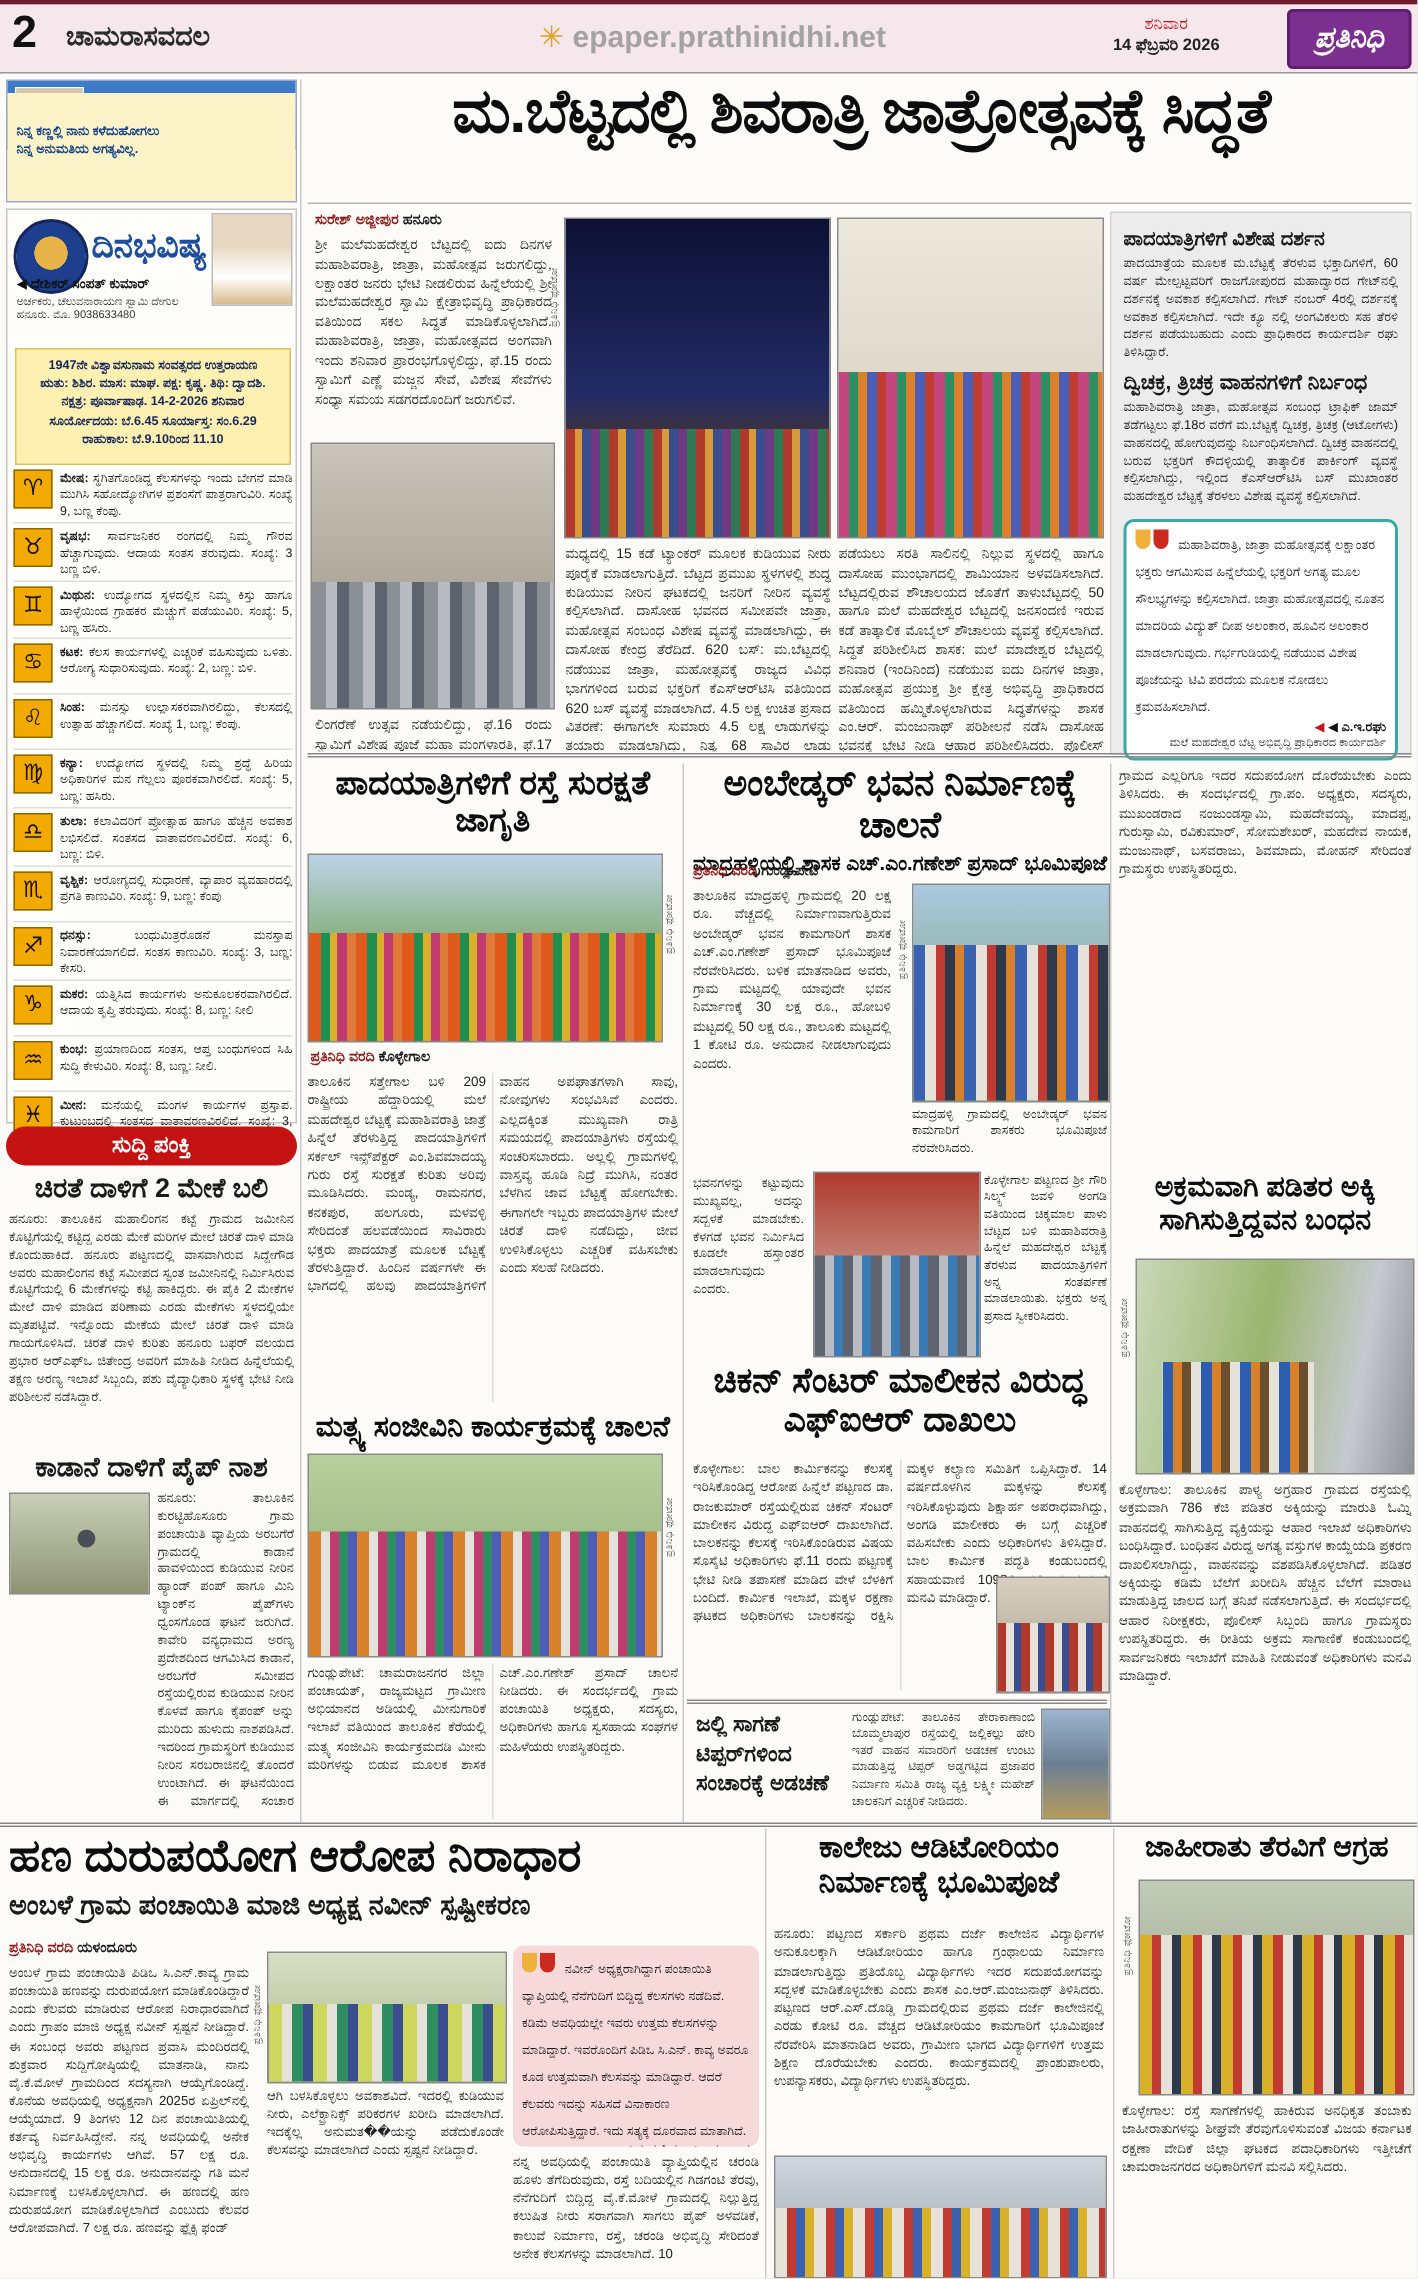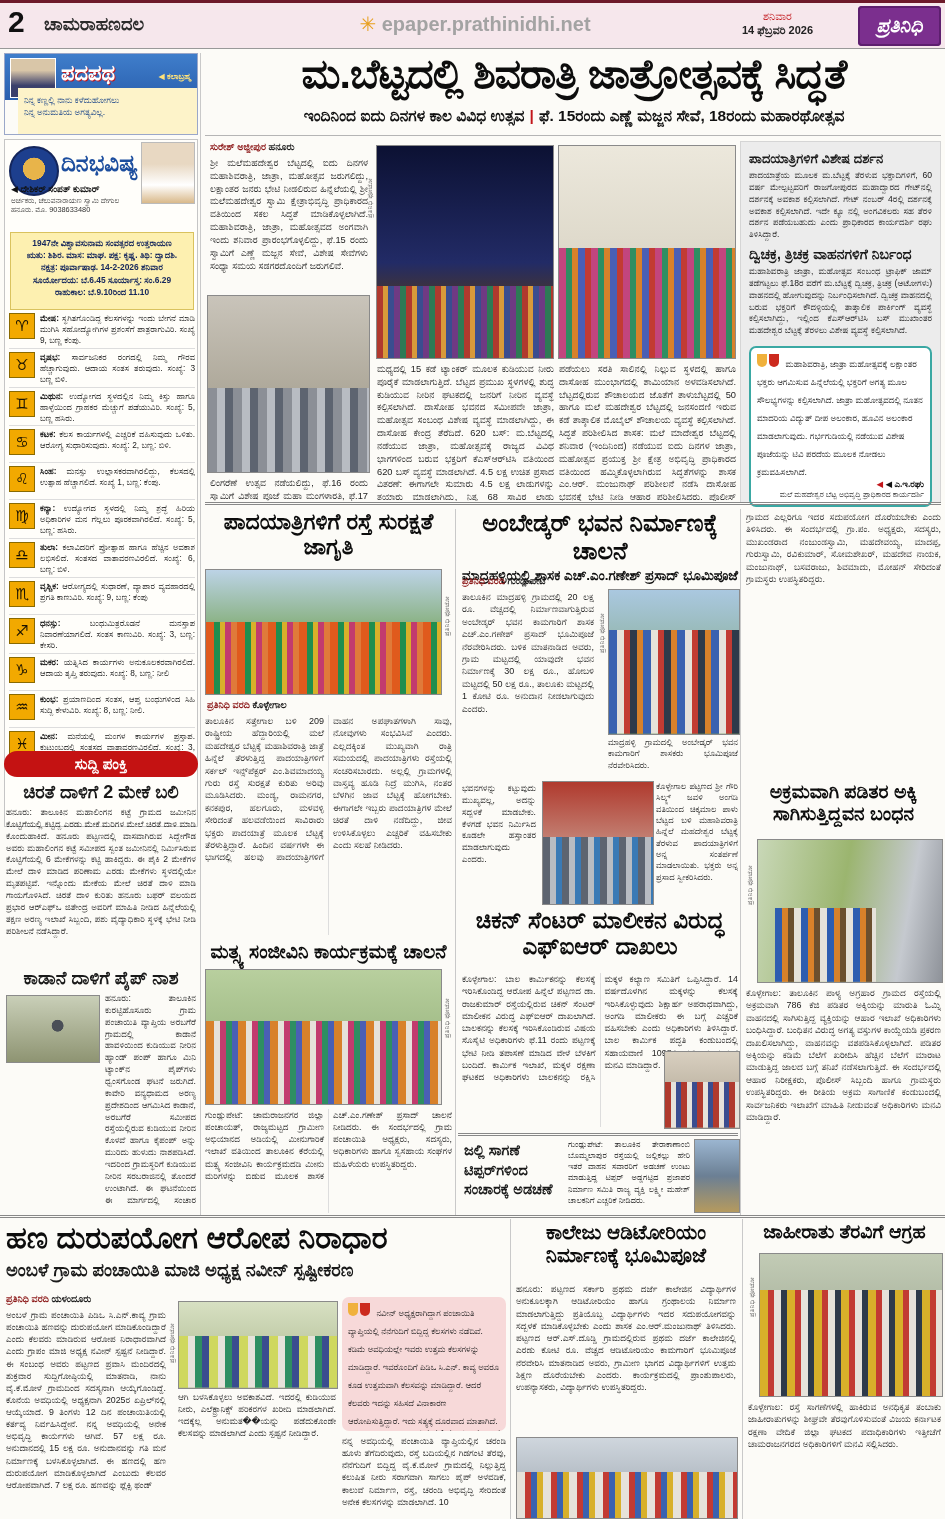--- a/index.html
+++ b/index.html
@@ -44,22 +44,22 @@
   .ph-karave{background:repeating-linear-gradient(90deg,#d8b02a 0 8px,#c23b33 8px 14px,#e6e2da 14px 21px,#2e3a4a 21px 27px) left bottom/100% 75% no-repeat,linear-gradient(180deg,#c2cbb5 0%,#8f9a85 100%);}
   .ph-tipper{background:linear-gradient(180deg,#9bb5d0 0%,#6b7f94 50%,#b59a5e 100%);}
   .ph-chicken{background:repeating-linear-gradient(90deg,#b03a2e 0 6px,#e6e2da 6px 11px,#3a4d8f 11px 16px) left bottom/100% 60% no-repeat,linear-gradient(180deg,#d8cfc0,#a89e8a);}
   
   .padbox{left:4px;top:50px;width:194px;height:82px;border:1px solid #9aa7c9;}
   .padtop{position:absolute;left:0;top:0;right:0;height:46px;background:linear-gradient(180deg,#3f7ecb,#2a5fae);}
   .padphoto{position:absolute;left:5px;top:4px;width:44px;height:38px;background:linear-gradient(180deg,#d9c6a8 30%,#3a3f6b 70%);border:1px solid #fff;}
   .padtitle{position:absolute;left:56px;top:7px;font-size:21px;font-weight:800;color:#fff;text-shadow:1px 1px 0 #c2161b;}
   .padauthor{position:absolute;right:6px;top:18px;font-size:8px;font-weight:800;color:#ffe27a;}
   .padstrip{position:absolute;left:0;bottom:0;right:0;height:34px;background:#fdf3c9;color:#123f86;
-            font-size:8.6px;font-weight:400;padding:6px 6px;line-height:1.4;margin-left:13px;}
-  .horo{left:4px;top:136px;width:194px;height:688px;border:1px solid #c5c5c5;background:#fffefa;}
+            font-size:8.6px;font-weight:700;padding:19px 6px;line-height:1.4;}
+  .horo{left:4px;top:136px;width:194px;height:610px;border:1px solid #c5c5c5;background:#fffefa;}
   .horohdr{position:absolute;left:0;top:0;right:0;height:64px;}
   .horologo{position:absolute;left:4px;top:6px;width:46px;height:46px;border-radius:50%;
             background:radial-gradient(circle at 50% 45%,#e8b44a 0 32%,#1d3f8e 33% 100%);border:2px solid #14265c;}
   .horotitle{position:absolute;left:56px;top:10px;font-size:23px;font-weight:800;color:#1d4e9e;}
   .horopriest{position:absolute;right:2px;top:2px;width:52px;height:60px;background:linear-gradient(180deg,#e8d8c2 35%,#fff 70%,#d9b98a 100%);border:1px solid #bbb;}
   .astro{position:absolute;left:6px;top:44px;width:130px;line-height:1.3;}
   .astro .a1{font-size:9px;font-weight:800;color:#111;}
   .astro .a2{font-size:7.4px;color:#333;}
   .panch{position:absolute;left:5px;top:92px;width:182px;height:72px;background:#fdf0b0;border:1px solid #d9c25e;
          color:#14265c;font-size:8.4px;font-weight:800;text-align:center;line-height:1.45;padding-top:4px;}
@@ -89,21 +89,21 @@
   
   .cap{font-size:8.4px;line-height:1.35;text-align:justify;color:#222;}
 </style>
 </head>
 <body>
 
 <div class="page">
 
   <div class="abs hdr">
     <div class="abs pgnum">2</div>
-    <div class="abs edition">ಚಾಮರಾಹಣದಲ</div>
+    <div class="abs edition">ಚಾಮರಾಸವದಲ</div>
     <div class="abs site"><span class="star">✳</span> <span>epaper.prathinidhi.net</span></div>
     <div class="abs dateblk">
       <div class="day">ಶನಿವಾರ</div>
       <div class="date">14 ಫೆಬ್ರವರಿ 2026</div>
     </div>
     <div class="abs logo">ಪ್ರತಿನಿಧಿ</div>
   </div>
 
   <div class="abs padbox">
     <div class="padtop">
@@ -194,23 +194,20 @@
     <div class="abs bhead" style="left:0;top:218px;width:194px;">ಕಾಡಾನೆ ದಾಳಿಗೆ ಪೈಪ್ ನಾಶ</div>
     <div class="abs" style="left:2px;top:242px;width:190px;height:214px;overflow:hidden;">
       <div class="ph bphoto ph-pump"></div>
       <div class="body" style="font-size:8.6px;">ಹನೂರು: ತಾಲೂಕಿನ ಕುರಟ್ಟಿಹೊಸೂರು ಗ್ರಾಮ ಪಂಚಾಯಿತಿ ವ್ಯಾಪ್ತಿಯ ಅರಬಗೆರೆ ಗ್ರಾಮದಲ್ಲಿ ಕಾಡಾನೆ ಹಾವಳಿಯಿಂದ ಕುಡಿಯುವ ನೀರಿನ ಹ್ಯಾಂಡ್ ಪಂಪ್ ಹಾಗೂ ಮಿನಿ ಟ್ಯಾಂಕ್‌ನ ಪೈಪ್‌ಗಳು ಧ್ವಂಸಗೊಂಡ ಘಟನೆ ಜರುಗಿದೆ. ಕಾವೇರಿ ವನ್ಯಧಾಮದ ಅರಣ್ಯ ಪ್ರದೇಶದಿಂದ ಆಗಮಿಸಿದ ಕಾಡಾನೆ, ಅರಬಗೆರೆ ಸಮೀಪದ ರಸ್ತೆಯಲ್ಲಿರುವ ಕುಡಿಯುವ ನೀರಿನ ಕೊಳವೆ ಹಾಗೂ ಕೈಪಂಪ್ ಅನ್ನು ಮುರಿದು ಹುಳುದು ನಾಶಪಡಿಸಿದೆ. ಇದರಿಂದ ಗ್ರಾಮಸ್ಥರಿಗೆ ಕುಡಿಯುವ ನೀರಿನ ಸರಬರಾಜಿನಲ್ಲಿ ತೊಂದರೆ ಉಂಟಾಗಿದೆ. ಈ ಘಟನೆಯಿಂದ ಈ ಮಾರ್ಗದಲ್ಲಿ ಸಂಚಾರ ಮಾಡುವ ವಾಹನಸವಾರರು ಹಾಗೂ ಸಾರ್ವಜನಿಕರು ತೀವ್ರ ಆತಂಕಕ್ಕೆ ಒಳಗಾಗಿದ್ದಾರೆ. ಕಾಡಾನೆ ಸಂಚಾರ ಹೆಚ್ಚಿರುವ ಹಿನ್ನೆಲೆ ಅರಣ್ಯ ಇಲಾಖೆ ತಕ್ಷಣ ಕ್ರಮಕೈಗೊಂಡು ಕಾಡಾನೆಯನ್ನು ಅರಣ್ಯ ಪ್ರದೇಶಕ್ಕೆ ಹಿಮ್ಮೆಟ್ಟಿಸುವಂತೆ ಗ್ರಾಮಸ್ಥರು ಆಗ್ರಹಿಸಿದ್ದಾರೆ.</div>
     </div>
   </div>
 
   <div class="abs vr" style="left:200px;top:50px;height:1162px;"></div>
 
   <div class="abs hl leadhl">ಮ.ಬೆಟ್ಟದಲ್ಲಿ ಶಿವರಾತ್ರಿ ಜಾತ್ರೋತ್ಸವಕ್ಕೆ ಸಿದ್ಧತೆ</div>
-  <div class="abs leadsub">
-    <span>ಇಂದಿನಿಂದ ಐದು ದಿನಗಳ ಕಾಲ ವಿವಿಧ ಉತ್ಸವ</span><span class="pipe">|</span><span>ಫೆ. 15ರಂದು ಎಣ್ಣೆ ಮಜ್ಜನ ಸೇವೆ, 18ರಂದು ಮಹಾರಥೋತ್ಸವ</span>
-  </div>
   <div class="abs hr" style="left:205px;top:132px;width:736px;"></div>
 
   <div class="abs byline" style="left:210px;top:138px;">
     <span class="ag">ಸುರೇಶ್ ಅಜ್ಜೀಪುರ</span> <span>ಹನೂರು</span>
   </div>
   <div class="abs body" style="left:210px;top:154px;width:158px;height:134px;">ಶ್ರೀ ಮಲೆಮಹದೇಶ್ವರ ಬೆಟ್ಟದಲ್ಲಿ ಐದು ದಿನಗಳ ಮಹಾಶಿವರಾತ್ರಿ, ಜಾತ್ರಾ, ಮಹೋತ್ಸವ ಜರುಗಲಿದ್ದು, ಲಕ್ಷಾಂತರ ಜನರು ಭೇಟಿ ನೀಡಲಿರುವ ಹಿನ್ನೆಲೆಯಲ್ಲಿ ಶ್ರೀ ಮಲೆಮಹದೇಶ್ವರ ಸ್ವಾಮಿ ಕ್ಷೇತ್ರಾಭಿವೃದ್ಧಿ ಪ್ರಾಧಿಕಾರದ ವತಿಯಿಂದ ಸಕಲ ಸಿದ್ಧತೆ ಮಾಡಿಕೊಳ್ಳಲಾಗಿದೆ. ಮಹಾಶಿವರಾತ್ರಿ, ಜಾತ್ರಾ, ಮಹೋತ್ಸವದ ಅಂಗವಾಗಿ ಇಂದು ಶನಿವಾರ ಪ್ರಾರಂಭಗೊಳ್ಳಲಿದ್ದು, ಫೆ.15 ರಂದು ಸ್ವಾಮಿಗೆ ಎಣ್ಣೆ ಮಜ್ಜನ ಸೇವೆ, ವಿಶೇಷ ಸೇವೆಗಳು ಸಂಧ್ಯಾ ಸಮಯ ಸಡಗರದೊಂದಿಗೆ ಜರುಗಲಿವೆ.</div>
   <div class="abs ph ph-kitchen" style="left:207px;top:292px;width:163px;height:178px;"></div>
   <div class="abs body" style="left:210px;top:474px;width:158px;height:24px;">ಲಿಂಗರೆಣೆ ಉತ್ಸವ ನಡೆಯಲಿದ್ದು, ಫೆ.16 ರಂದು ಸ್ವಾಮಿಗೆ ವಿಶೇಷ ಪೂಜೆ ಮಹಾ ಮಂಗಳಾರತಿ, ಫೆ.17 ಅಮಾವಾಸ್ಯೆ ವಿಶೇಷ ಪೂಜೆಗಳು ನಡೆಯಲಿದ್ದು ಫೆ.18 ರಂದು ಬೆಳಗ್ಗೆ 10 ಗಂಟೆ 5 ನಿಮಿಷದಿಂದ 11:00 ರವರೆಗೆ ಮಹಾರಥೋತ್ಸವ ನಡೆಯಲಿದೆ.</div>
 
   <div class="abs vcred" style="left:366px;top:150px;height:90px;">ಪ್ರತಿನಿಧಿ ಫೋಟೋ</div>

